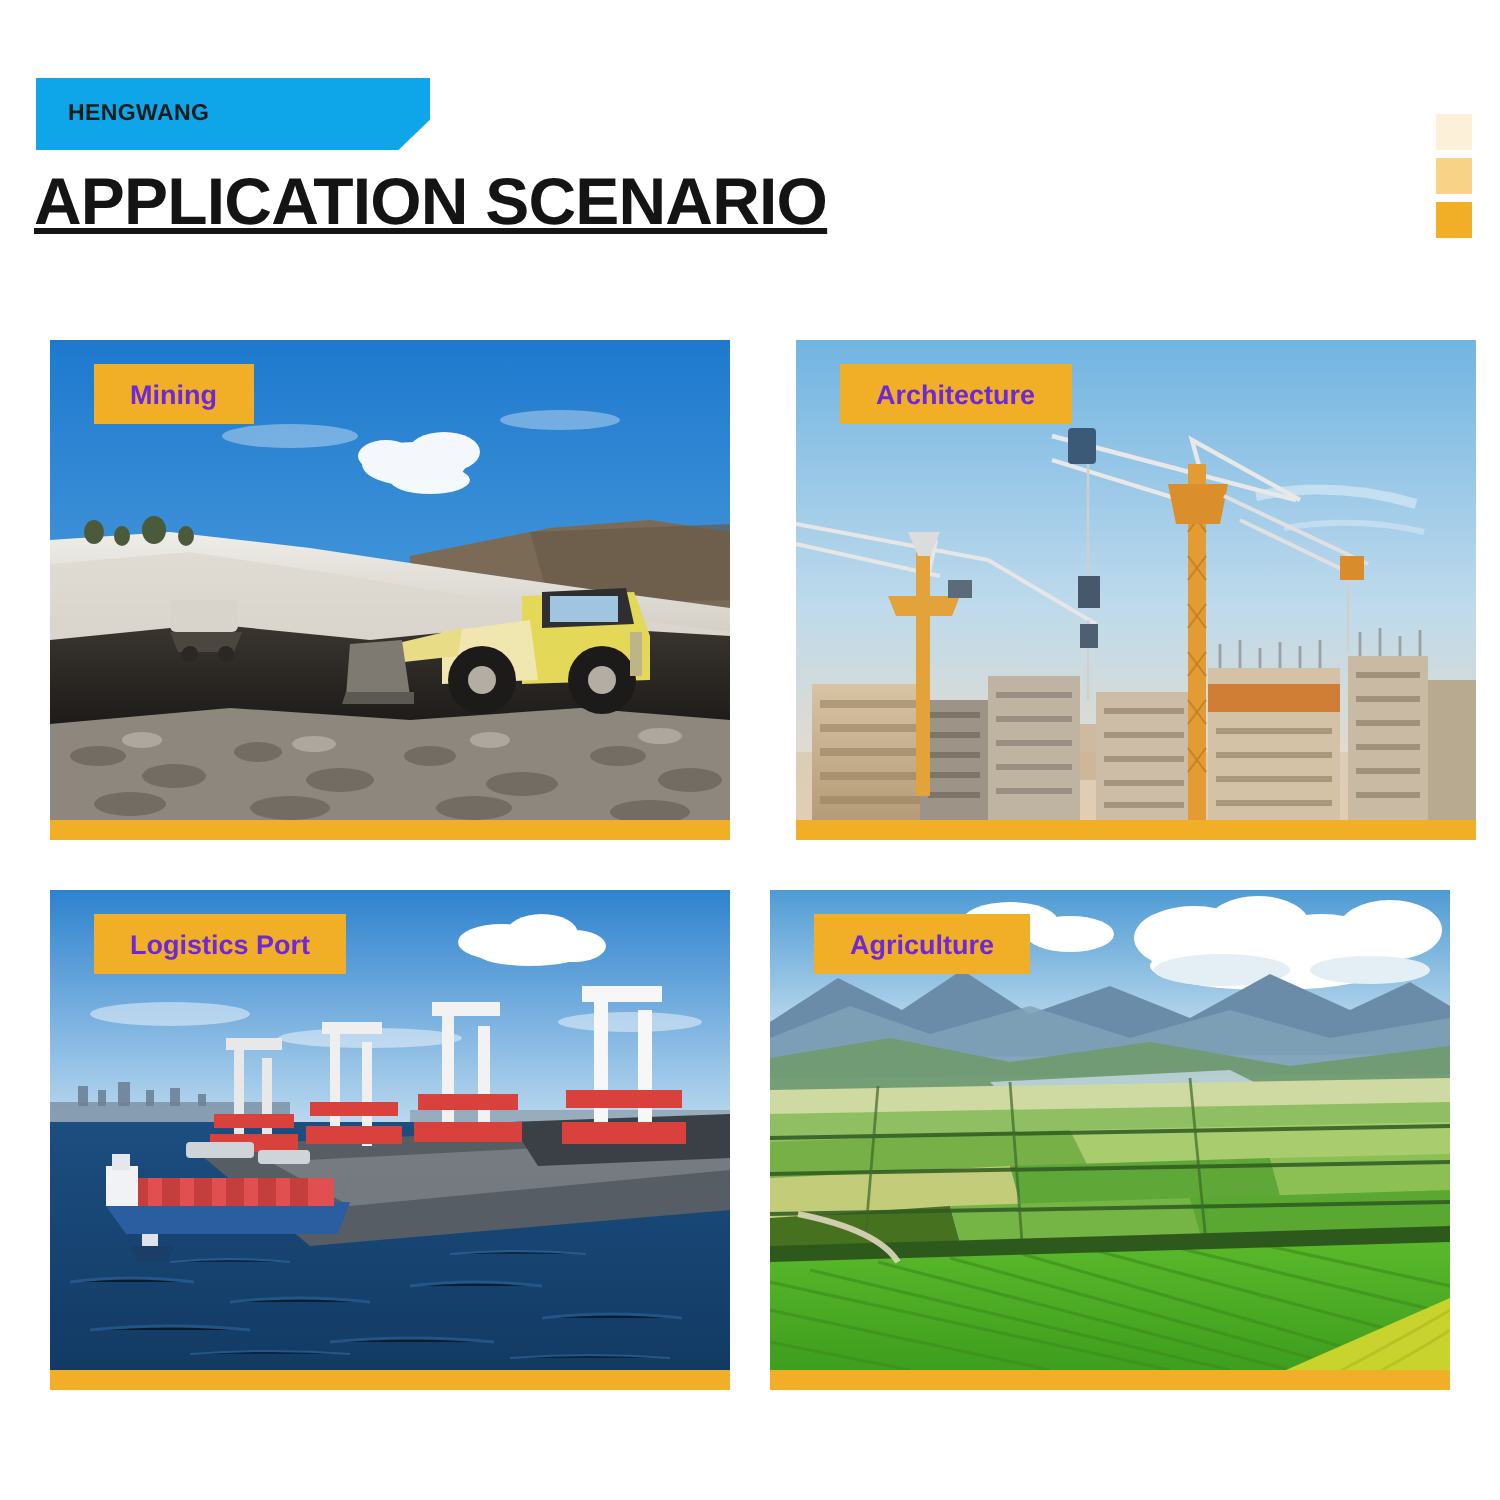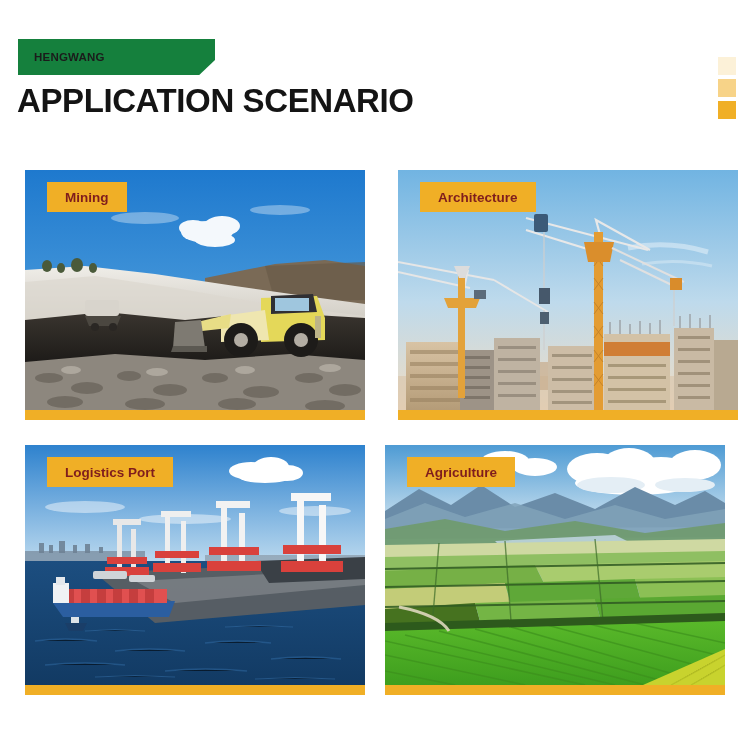--- a/index.html
+++ b/index.html
@@ -9,34 +9,34 @@
     font-family:"Liberation Sans","DejaVu Sans",sans-serif;
     overflow:hidden;position:relative;
   }
 
   
   #header{position:absolute;left:0;top:0;width:750px;height:150px;}
 
   #brand-badge{
     position:absolute;left:18px;top:39px;
     width:197px;height:36px;
-    background:#15803d;
+    background:#0ea5e9;
     clip-path:polygon(0 0, 100% 0, 100% 58%, 92% 100%, 0 100%);
     display:flex;flex-direction:column;justify-content:center;
     padding-left:16px;box-sizing:border-box;
   }
   .brand-line{
     color:#1b1b1b;font-size:11.5px;font-weight:bold;
     line-height:14px;letter-spacing:.2px;white-space:nowrap;
   }
 
   #page-title{
     position:absolute;left:17px;top:82px;
     font-size:33px;font-weight:bold;color:#141414;
-    letter-spacing:-0.4px;line-height:38px;white-space:nowrap;
+    letter-spacing:-0.4px;line-height:38px;white-space:nowrap;text-decoration:underline;
   }
 
   #deco-squares{position:absolute;left:718px;top:57px;width:18px;}
   .deco-sq{width:18px;height:18px;margin-bottom:4px;}
   .deco-sq.s1{background:#F0AF26;opacity:.18;}
   .deco-sq.s2{background:#F0AF26;opacity:.55;}
   .deco-sq.s3{background:#F0AF26;opacity:1;}
 
   
   #cards{position:absolute;left:0;top:0;width:750px;height:750px;}
@@ -52,21 +52,21 @@
   }
   .photo svg{position:absolute;left:0;top:0;width:340px;height:240px;display:block;}
 
   .card-bar{width:340px;height:10px;background:#F0AF26;}
 
   .tag{
     position:absolute;left:22px;top:12px;height:30px;
     background:#F0AF26;
     display:flex;align-items:center;
     padding:0 18px;box-sizing:border-box;
-    color:#7f1d1d;font-size:13.5px;font-weight:bold;
+    color:#6d28d9;font-size:13.5px;font-weight:bold;
     white-space:nowrap;z-index:5;
   }
 </style>
 </head>
 <body>
 
 <div id="header">
 
   <div id="brand-badge">
     <span class="brand-line">HENGWANG</span>

